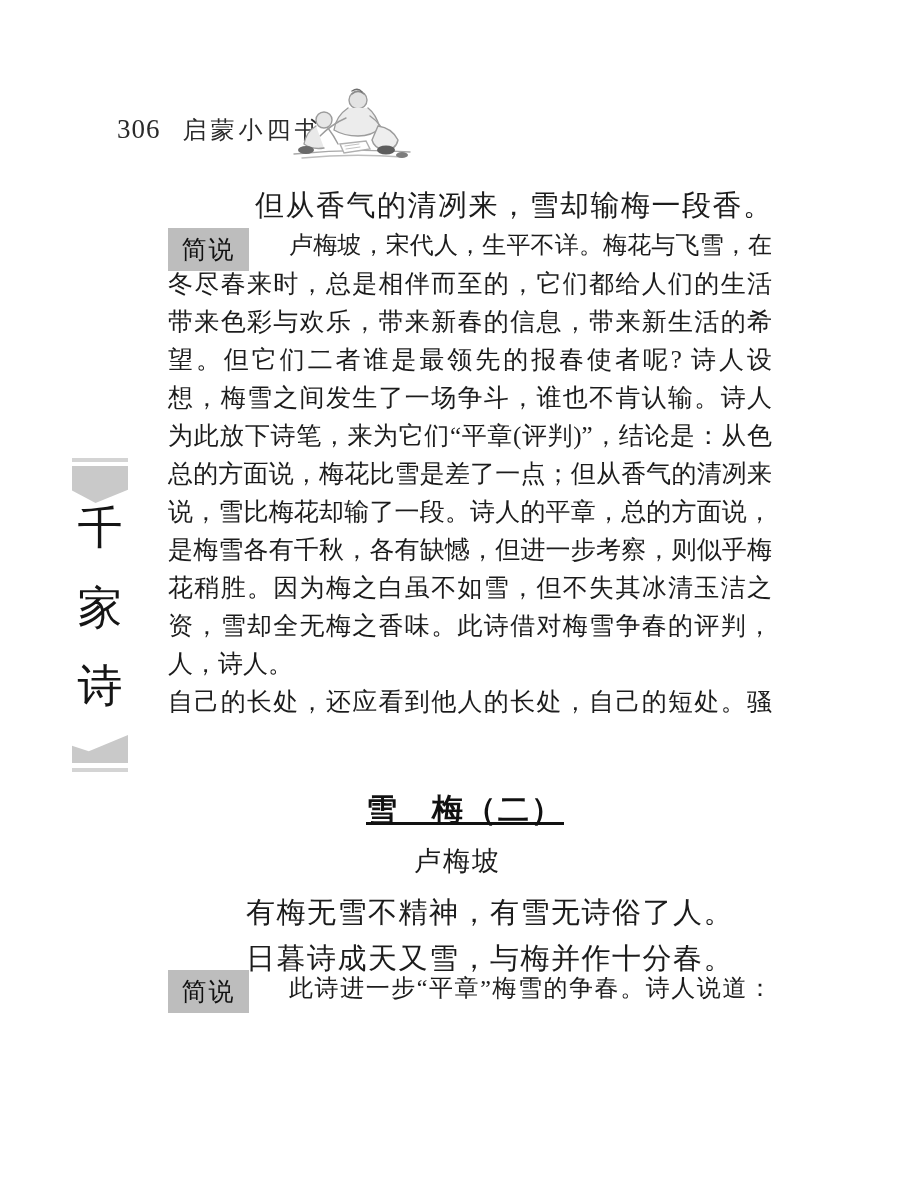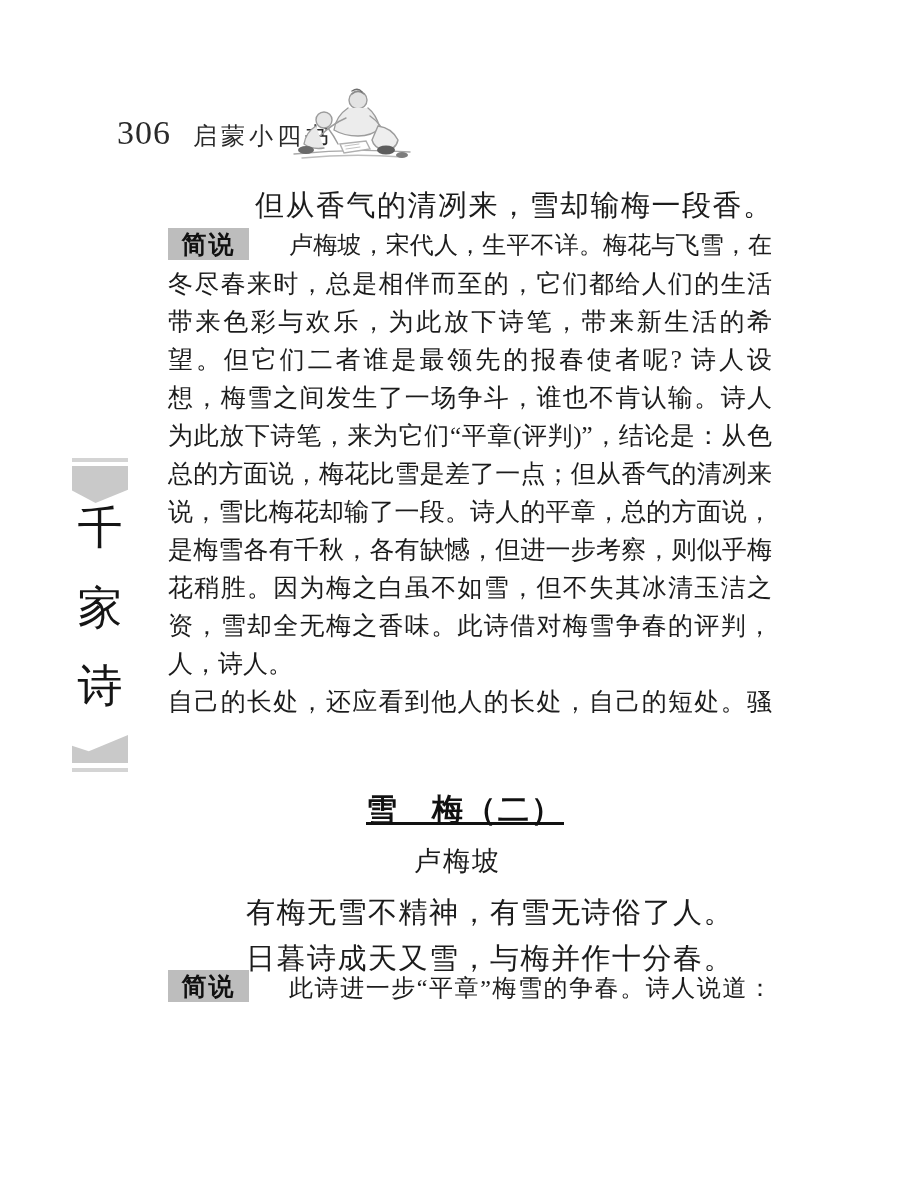--- a/index.html
+++ b/index.html
@@ -9,39 +9,39 @@
     width: 913px;
     height: 1186px;
     background: #ffffff;
     font-family: "Liberation Serif", serif;
     color: #1c1c1c;
     overflow: hidden;
   }
 
   
   .header { position: absolute; left: 117px; top: 114px; display: flex; align-items: baseline; }
-  .page-number { font-size: 34px; letter-spacing: 1px; color: #2a2a2a; }
+  .page-number { font-size: 27px; letter-spacing: 1px; color: #2a2a2a; }
   .book-title { font-size: 24px; margin-left: 22px; letter-spacing: 4px; color: #2a2a2a; }
   .illustration { position: absolute; left: 282px; top: 88px; width: 140px; height: 80px; }
 
   
   .poem-line-1 {
     position: absolute; left: 255px; top: 186px;
     font-size: 29px; letter-spacing: 1.5px; white-space: nowrap;
   }
 
   
   .explain1 { position: absolute; left: 168px; top: 227px; width: 604px; }
   .exp-first-row { display: flex; align-items: flex-start; height: 38px; }
   .label-box {
     display: inline-flex; align-items: center; justify-content: center;
-    width: 81px; height: 32px; margin-top: 1px;
+    width: 81px; height: 43px; margin-top: 1px;
     background: #bdbdbd;
     font-family: "Liberation Sans", sans-serif;
-    font-weight: bold; font-size: 25px; color: #111; letter-spacing: 2px;
+    font-weight: normal; font-size: 25px; color: #111; letter-spacing: 2px;
     flex: none;
   }
   .exp-intro {
     margin-left: 40px; width: 483px;
     font-size: 24px; line-height: 36px;
     text-align: justify; text-align-last: justify;
     white-space: nowrap;
   }
   .body-line {
     width: 604px; height: 38px;
@@ -135,21 +135,21 @@
   </svg>
 
   <div class="poem-line-1">但从香气的清冽来，雪却输梅一段香。</div>
 
   <div class="explain1">
     <div class="exp-first-row">
       <span class="label-box">简说</span>
       <span class="exp-intro">卢梅坡，宋代人，生平不详。梅花与飞雪，在</span>
     </div>
     <div class="body-line">冬尽春来时，总是相伴而至的，它们都给人们的生活</div>
-    <div class="body-line">带来色彩与欢乐，为此放下诗笔，带来新生活的希</div>
+    <div class="body-line">带来色彩与欢乐，带来新春的信息，带来新生活的希</div>
     <div class="body-line">望。但它们二者谁是最领先的报春使者呢? 诗人设</div>
     <div class="body-line">想，梅雪之间发生了一场争斗，谁也不肯认输。诗人</div>
     <div class="body-line">为此放下诗笔，来为它们“平章(评判)”，结论是：从色</div>
     <div class="body-line">总的方面说，梅花比雪是差了一点；但从香气的清冽来</div>
     <div class="body-line">说，雪比梅花却输了一段。诗人的平章，总的方面说，</div>
     <div class="body-line">是梅雪各有千秋，各有缺憾，但进一步考察，则似乎梅</div>
     <div class="body-line">花稍胜。因为梅之白虽不如雪，但不失其冰清玉洁之</div>
     <div class="body-line">资，雪却全无梅之香味。此诗借对梅雪争春的评判，</div>
     <div class="body-line last">人，诗人。</div>
     <div class="body-line">自己的长处，还应看到他人的长处，自己的短处。骚</div>

